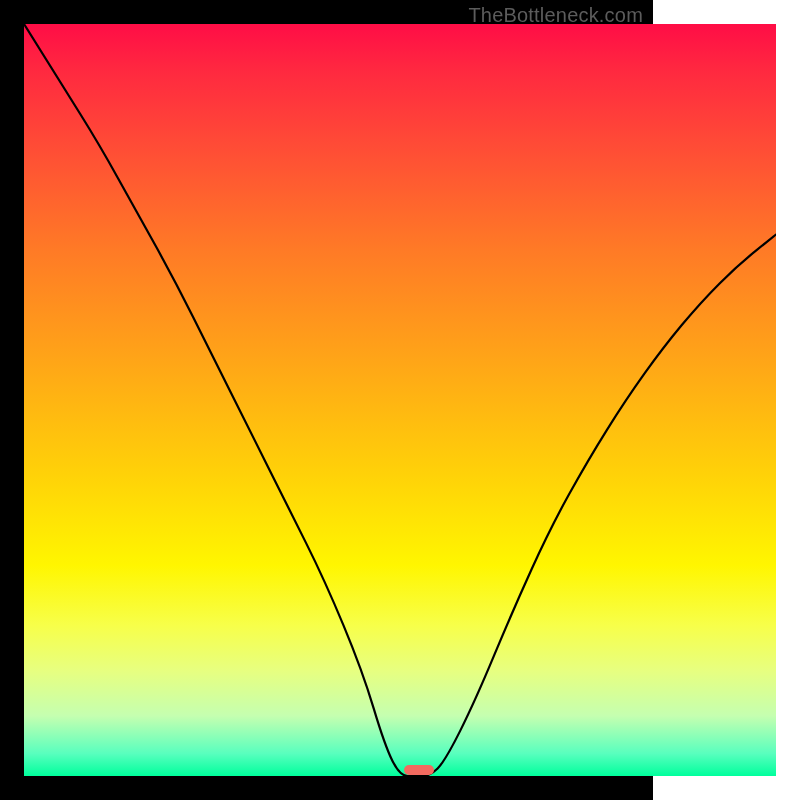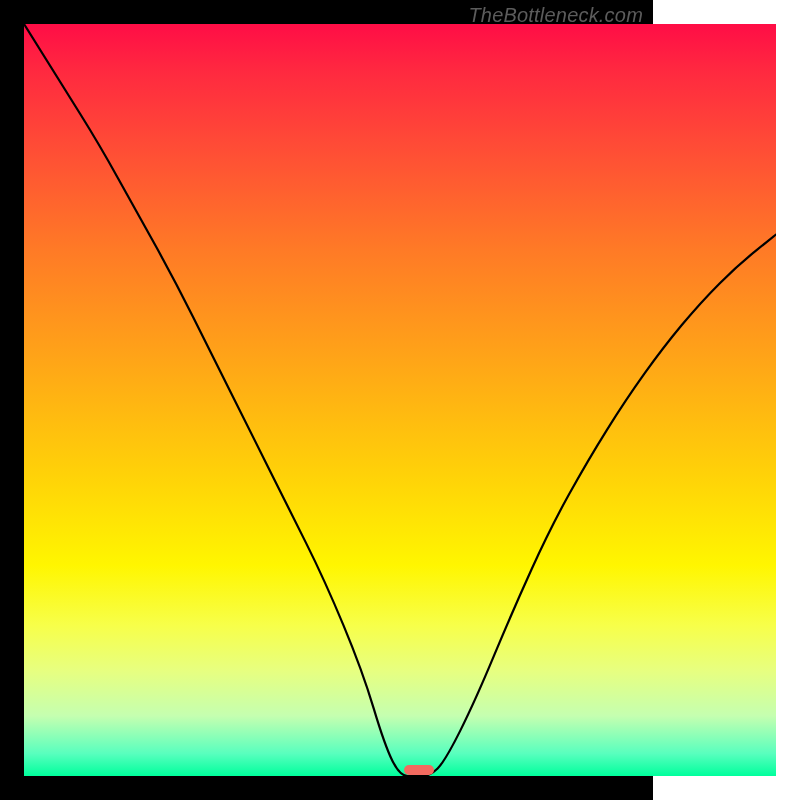--- a/index.html
+++ b/index.html
@@ -9,21 +9,20 @@
     width: 800px;
     height: 800px;
     overflow: hidden;
     font-family: Arial, Helvetica, sans-serif;
   }
   .container {
     width: 653px;
     height: 800px;
     position: relative;
     background: #000000;
-    font-style: italic;
   }
   .plot-area {
     position: absolute;
     left: 24px;
     top: 24px;
     width: 752px;
     height: 752px;
     
     background: linear-gradient(
       to bottom,

